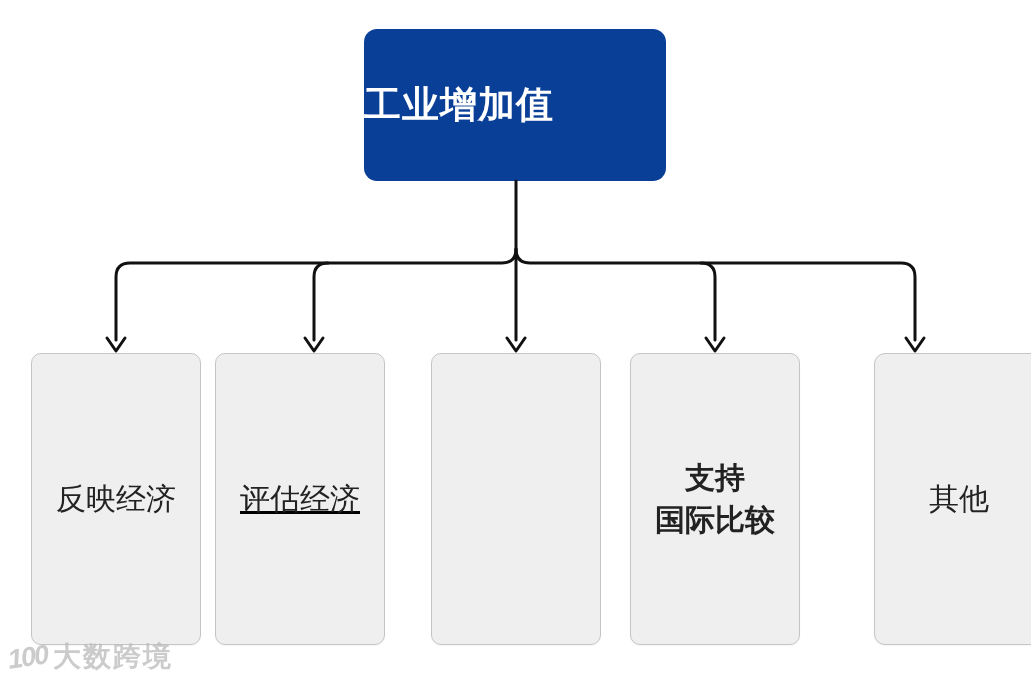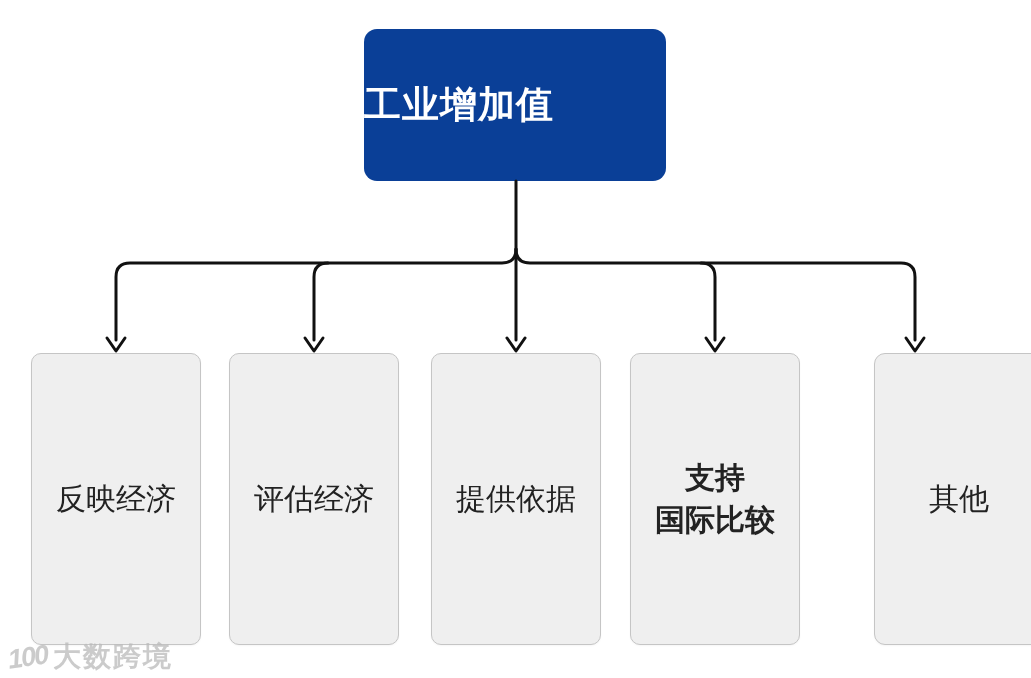--- a/index.html
+++ b/index.html
@@ -58,21 +58,21 @@
   }
   .child-node .line {
     color: var(--child-text, #222222);
     font-size: 30px;
     line-height: 42px;
     text-align: center;
     white-space: nowrap;
   }
   .child-node .line:empty { display: none; }
   .n1 { left: 31px; }
-  .n2 { left: 229px; }
+  .n2 { left: 215px; text-decoration: underline; }
   .n3 { left: 431px; }
   .n4 { left: 630px; font-weight: bold; }
   .n5 { left: 874px; border-radius: 11px; }
   .watermark {
     position: absolute;
     left: 8px;
     top: 638px;
     display: flex;
     align-items: center;
     gap: 6px;
@@ -123,21 +123,20 @@
 
   <div class="child-node n1">
     <div class="line">反映经济</div>
   </div>
 
   <div class="child-node n2">
     <div class="line">评估经济</div>
   </div>
 
   <div class="child-node n3">
-    <div class="line">提供依据</div>
   </div>
 
   <div class="child-node n4">
     <div class="line">支持</div>
     <div class="line">国际比较</div>
   </div>
 
   <div class="child-node n5">
     <div class="line">其他</div>
 

